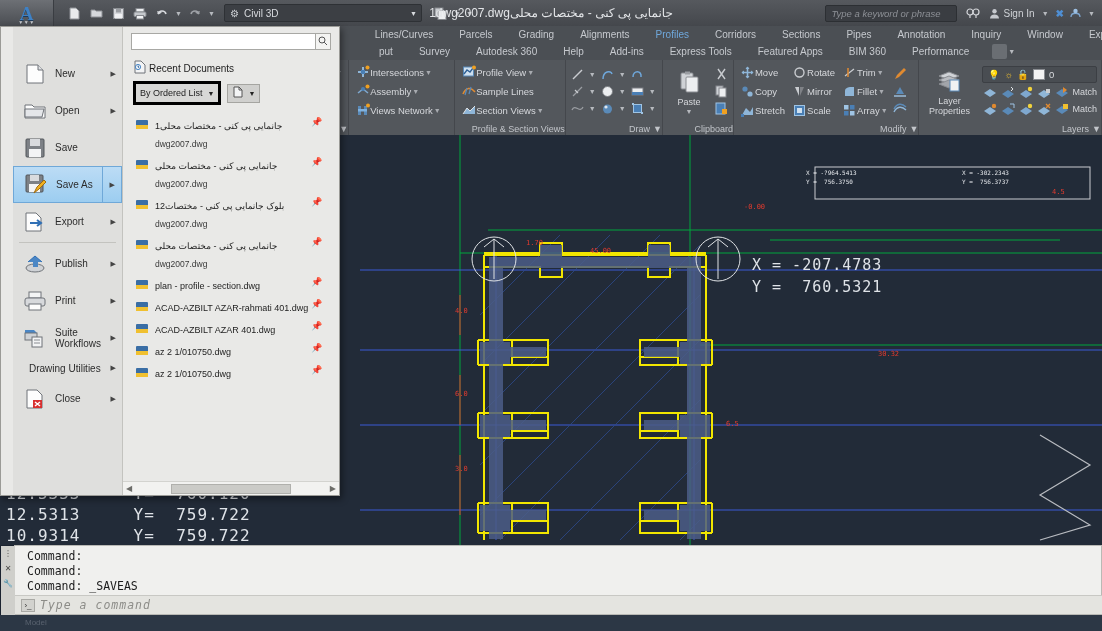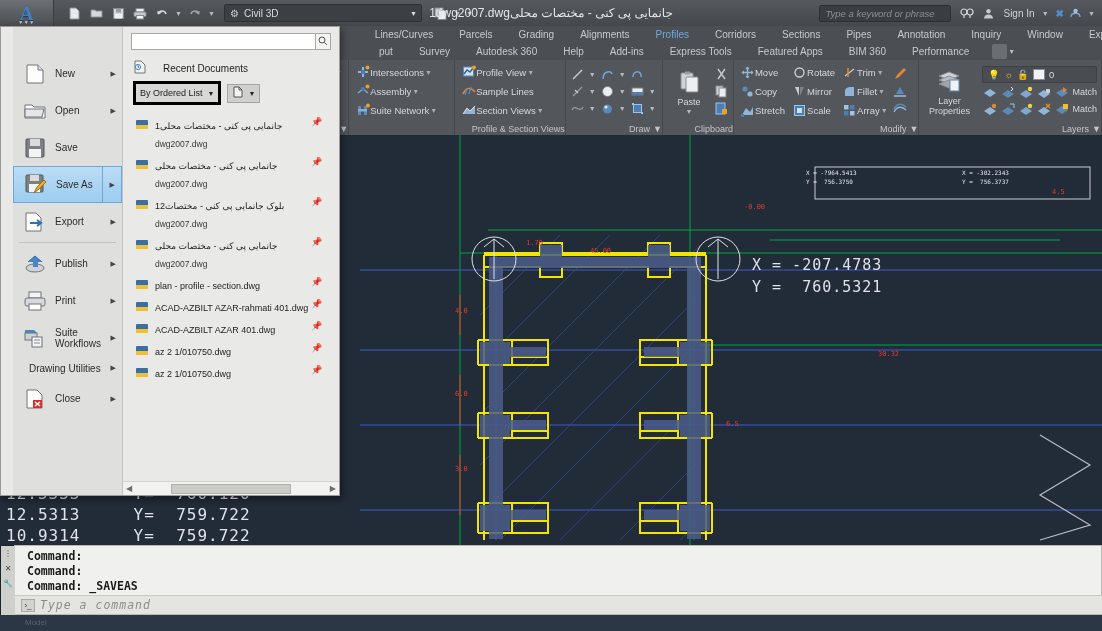--- a/index.html
+++ b/index.html
@@ -65,21 +65,21 @@
   .search-area {
     position: absolute; right: 6px; top: 3px;
     display: flex; align-items: center; gap: 6px;
   }
   .search-box {
     width: 132px; height: 17px; background: #3a3d42; border: 1px solid #2c2f33;
     border-radius: 2px; color: #8d9096; font-size: 9.5px; font-style: italic;
     display: flex; align-items: center; padding: 0 5px;
   }
   .signin {
-    color: #cfd2d6; font-size: 10px; display: flex; align-items: center; gap: 9px;
+    color: #cfd2d6; font-size: 10px; display: flex; align-items: center; gap: 3px;
   }
   .top-misc { display: flex; align-items: center; gap: 5px; color: #b9bcc1; font-size: 10px; }
 
   
   .tab-row {
     position: absolute; left: 0; width: 1102px; height: 17px;
     display: flex; align-items: center; background: #4b4f54;
     font-size: 10px; color: #c6c9ce; margin-left: 36px;
   }
   .tab-row.r1 { top: 26px; }
@@ -140,21 +140,21 @@
   .red-dim {
     position: absolute; color: #e23b2e; font-family: "DejaVu Sans Mono", monospace;
     font-size: 7px; white-space: nowrap;
   }
 
   
   .cmdwin {
     position: absolute; left: 14px; top: 545px; width: 1088px; height: 70px;
     background: #f0f0ee; border: 1px solid #b9b9b5;
   }
-  .cmd-lines { padding: 3px 0 0 12px; font-weight: bold; }
+  .cmd-lines { padding: 3px 0 0 12px; }
   .cmd-line {
     font-family: "DejaVu Sans Mono", monospace; font-size: 11.5px; color: #1b1b1b;
     line-height: 15px; white-space: pre;
   }
   .cmd-input {
     position: absolute; left: 0; bottom: 0; width: 1088px; height: 19px;
     background: #e4e4e0; border-top: 1px solid #c8c8c4;
     display: flex; align-items: center; gap: 5px; padding-left: 6px;
   }
   .cmd-prompt-ic {
@@ -216,21 +216,21 @@
   .am-search-in {
     flex: 1; height: 17px; background: #fff; border: 1px solid #a8a8a4;
     display: flex; align-items: center; padding: 0 4px; font-size: 9px; color: #555;
   }
   .am-search-ic {
     width: 15px; height: 17px; border: 1px solid #a8a8a4; border-left: none;
     background: #f4f4f2; display: flex; align-items: center; justify-content: center;
     font-size: 8px; color: #555;
   }
   .rd-head {
-    display: flex; align-items: center; gap: 16px;
+    display: flex; align-items: center; gap: 2px;
     padding: 5px 0 3px 10px; font-size: 10px; color: #1d1d1d;
   }
   .rd-toolbar { display: flex; align-items: center; gap: 6px; padding: 2px 0 4px 10px; }
   .rd-select {
     display: flex; align-items: center; gap: 5px;
     background: #d8d8d6; border: 3px solid #000000;
     height: 24px; padding: 0 4px; font-size: 9px; color: #222;
   }
   .rd-iconbtn {
     display: flex; align-items: center; gap: 4px;
@@ -459,21 +459,21 @@
             </div>
             <div class="cmd">
               <span class="ci">
                 <svg width="14" height="14" viewBox="0 0 14 14">
                     <rect x="2" y="3" width="3" height="9" fill="#5a8ab8"></rect>
                     <rect x="8" y="3" width="3" height="9" fill="#5a8ab8"></rect>
                     <rect x="2" y="6" width="9" height="2.5" fill="#7fb2e0"></rect>
                     <circle cx="12" cy="2.5" r="2" fill="#f0a020"></circle>
                   </svg>
               </span>
-              <span>Suite Network</span>
+              <span>Views Network</span>
               <span class="dd">▼</span>
             </div>
           </div>
         </div>
         <div class="panel-title">
           <span style="visibility:hidden">Create Design</span>
         </div>
       </div>
 
       <div class="panel" style="width:125px;">

